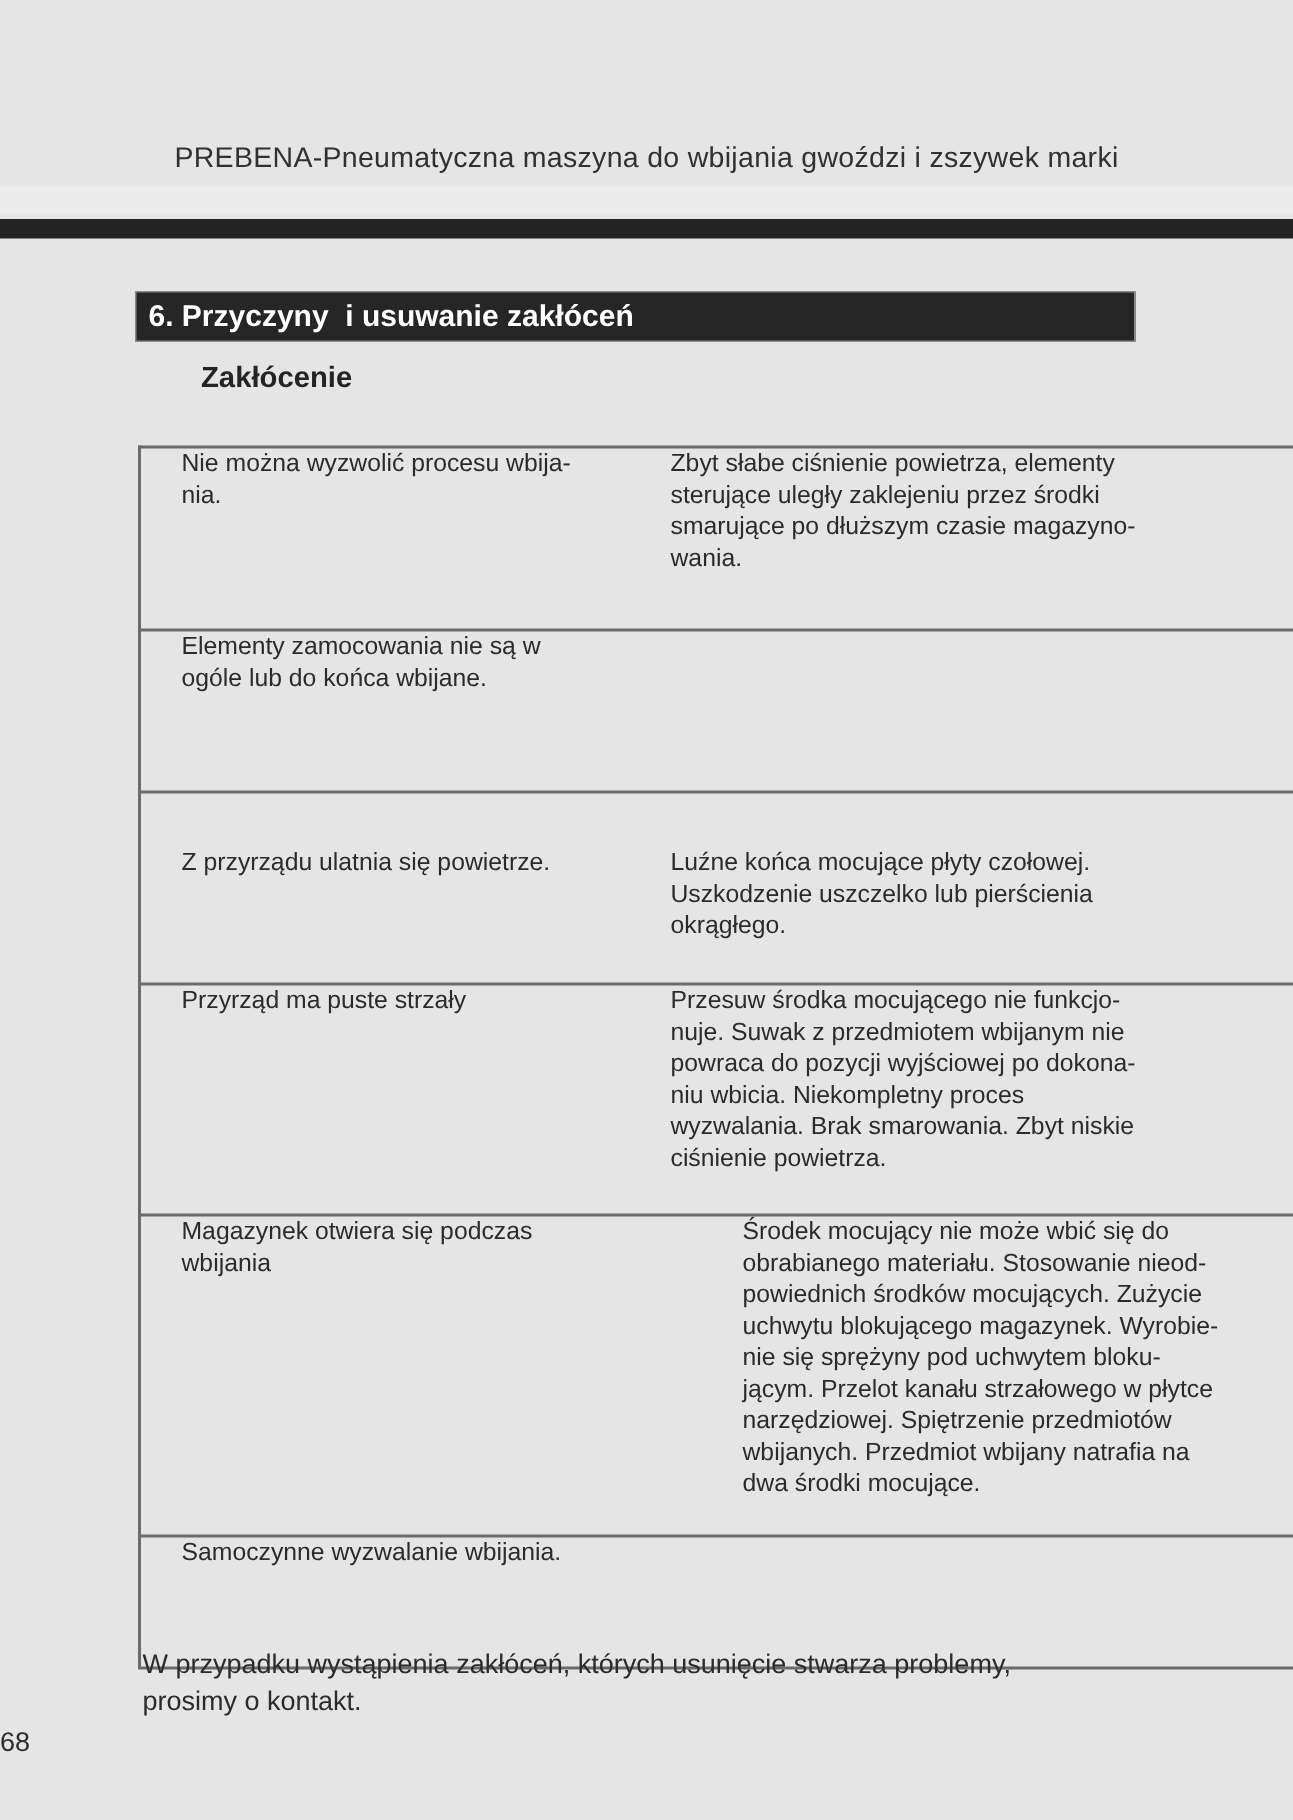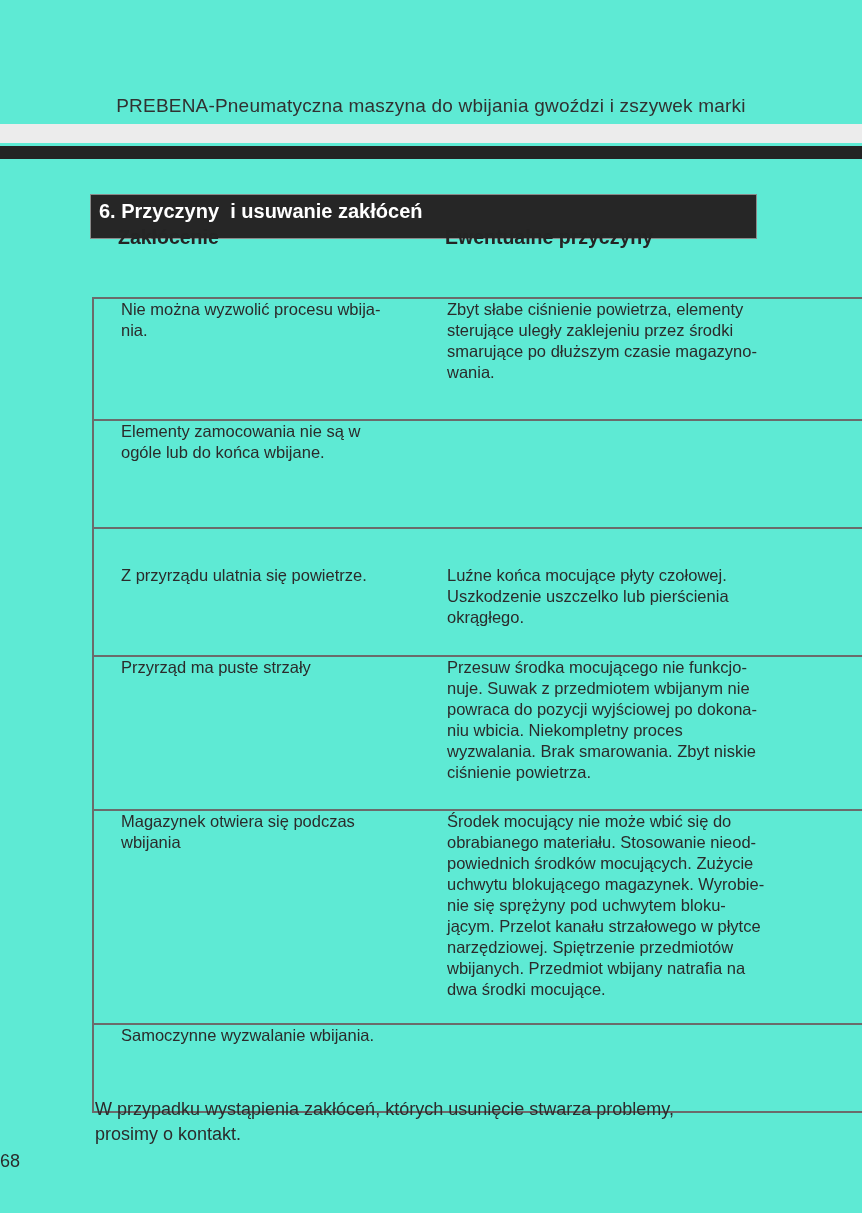--- a/index.html
+++ b/index.html
@@ -1,36 +1,36 @@
 <!DOCTYPE html>
 <html><head>
 <meta charset="utf-8">
 <style>
   html,body{margin:0;padding:0;background:#fff;}
   .page{
     position:relative;
     width:862px;height:1213px;
-    background:#5eead4;
+    background:#e5e5e5;
     font-family:"Liberation Sans","DejaVu Sans",sans-serif;
     color:#2e2e2e;
     overflow:hidden;
   }
   .running-header{
     position:absolute;top:95px;left:0;width:100%;
     text-align:center;font-size:19px;letter-spacing:.2px;color:#313131;
   }
   .bar-gray{position:absolute;top:124px;left:0;width:100%;height:19px;background:#ececec;}
   .bar-black{position:absolute;top:146px;left:0;width:100%;height:13px;background:#232323;}
   .section-bar{
-    position:absolute;left:90px;top:194px;width:667px;height:45px;
+    position:absolute;left:90px;top:194px;width:667px;height:34px;
     background:#262626;border:1px solid #8a8a8a;
     color:#ffffff;font-weight:bold;font-size:20px;line-height:33px;
     padding-left:8px;box-sizing:border-box;white-space:pre;
   }
-  .col-header{position:absolute;top:226px;font-weight:bold;font-size:19.5px;color:#242424;}
+  .col-header{position:absolute;top:241px;font-weight:bold;font-size:19.5px;color:#242424;margin-left:16px;}
   .col-header.c1{left:118px;}
   .col-header.c2{left:445px;}
   .ts-table{
     position:absolute;left:92px;top:297px;width:770px;
     border-top:2px solid #6b6b6b;border-left:2px solid #6b6b6b;
     box-sizing:border-box;
   }
   .ts-row{
     display:flex;align-items:flex-start;
     border-bottom:2px solid #6b6b6b;
@@ -58,21 +58,20 @@
 
   <div class="running-header">PREBENA-Pneumatyczna maszyna do wbijania gwoździ i zszywek marki</div>
 
   <div class="bar-gray"></div>
   <div class="bar-black"></div>
 
   <div class="section-bar">6. Przyczyny  i usuwanie zakłóceń</div>
 
   <div class="col-header c1">Zakłócenie</div>
 
-  <div class="col-header c2">Ewentualne przyczyny</div>
 
   <div class="ts-table">
       <div class="ts-row" style="min-height: 122px;">
         <div class="cell fault">Nie można wyzwolić procesu wbija-
 nia.</div>
         <div class="cell causes">Zbyt słabe ciśnienie powietrza, elementy
 sterujące uległy zaklejeniu przez środki
 smarujące po dłuższym czasie magazyno-
 wania.</div>
       </div>
@@ -88,21 +87,21 @@
       </div>
       <div class="ts-row" style="min-height: 154px;">
         <div class="cell fault">Przyrząd ma puste strzały</div>
         <div class="cell causes">Przesuw środka mocującego nie funkcjo-
 nuje. Suwak z przedmiotem wbijanym nie
 powraca do pozycji wyjściowej po dokona-
 niu wbicia. Niekompletny proces
 wyzwalania. Brak smarowania. Zbyt niskie
 ciśnienie powietrza.</div>
       </div>
-      <div class="ts-row" style="min-height: 214px;">
+      <div class="ts-row" style="min-height: 214px; gap: 48px;">
         <div class="cell fault">Magazynek otwiera się podczas
 wbijania</div>
         <div class="cell causes">Środek mocujący nie może wbić się do
 obrabianego materiału. Stosowanie nieod-
 powiednich środków mocujących. Zużycie
 uchwytu blokującego magazynek. Wyrobie-
 nie się sprężyny pod uchwytem bloku-
 jącym. Przelot kanału strzałowego w płytce
 narzędziowej. Spiętrzenie przedmiotów
 wbijanych. Przedmiot wbijany natrafia na

